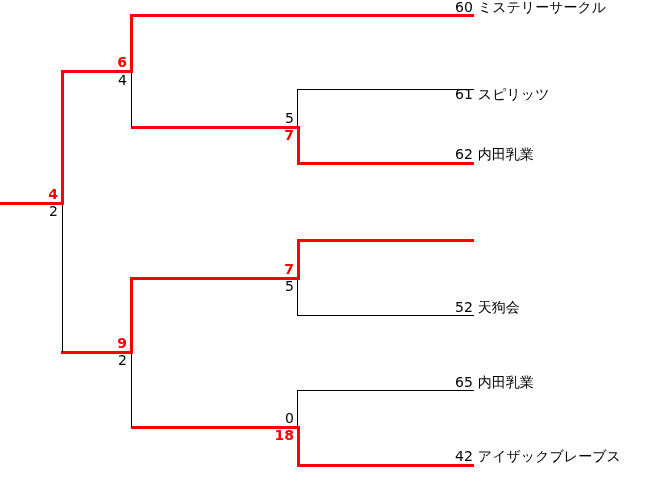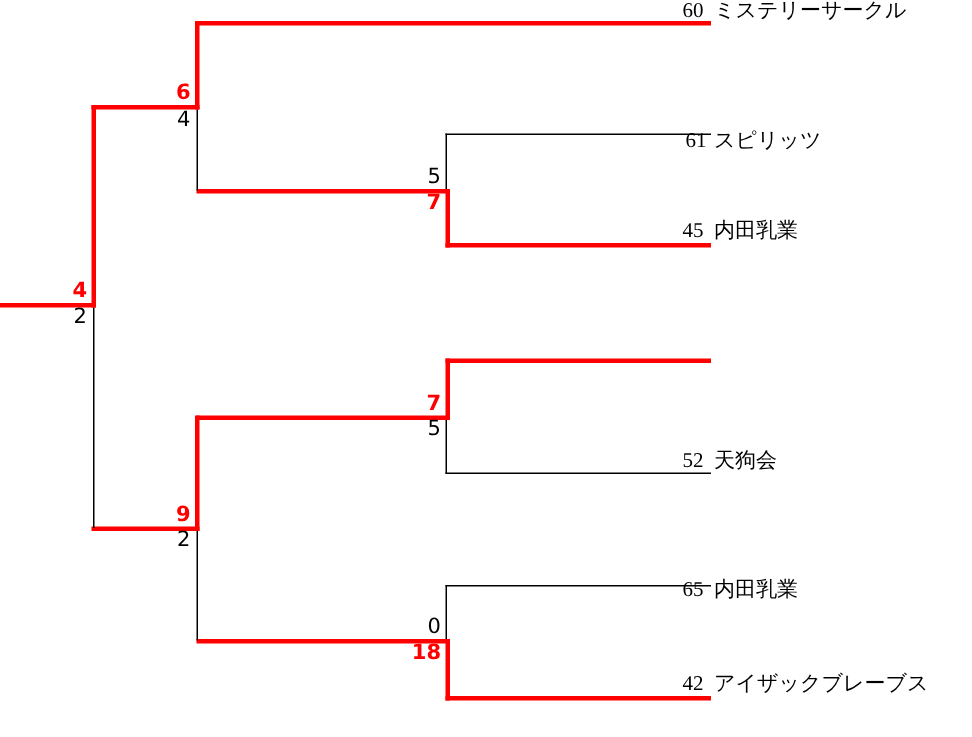--- a/index.html
+++ b/index.html
@@ -29,21 +29,20 @@
     height: 15px;
     line-height: 15px;
     font-size: 14px;
     color: #000000;
     white-space: nowrap;
   }
   .team-label .seed {
     display: inline-block;
     min-width: 16px;
     margin-right: 5px;
-    font-family: Liberation Serif, serif;
   }
   
   .score {
     position: absolute;
     width: 30px;
     height: 15px;
     line-height: 15px;
     font-size: 14px;
     text-align: right;
     white-space: nowrap;
@@ -88,26 +87,26 @@
   <div class="vl std" style="left:62px;  top:205px; height:147px;"></div>
   <div class="hl win" style="left:0px;   top:202px; width:64px;"></div>
 
   <div class="team-label" style="top:0px;">
     <span class="seed">60</span><span class="name">ミステリーサークル</span>
   </div>
   <div class="team-label" style="top:87px;text-align:right;">
     <span class="seed">61</span><span class="name">スピリッツ</span>
   </div>
   <div class="team-label" style="top:147px;">
-    <span class="seed">45</span><span class="name">内田乳業</span>
+    <span class="seed">62</span><span class="name">内田乳業</span>
   </div>
   <div class="team-label" style="top:300px;">
     <span class="seed">52</span><span class="name">天狗会</span>
   </div>
-  <div class="team-label" style="top:386px;">
+  <div class="team-label" style="top:375px;">
     <span class="seed">65</span><span class="name">内田乳業</span>
   </div>
   <div class="team-label" style="top:449px;">
     <span class="seed">42</span><span class="name">アイザックブレーブス</span>
   </div>
 
   <div class="score win" style="left:97px; top:55px;">6</div>
   <div class="score std" style="left:97px; top:73px;">4</div>
 
   <div class="score std" style="left:264px; top:111px;">5</div>

